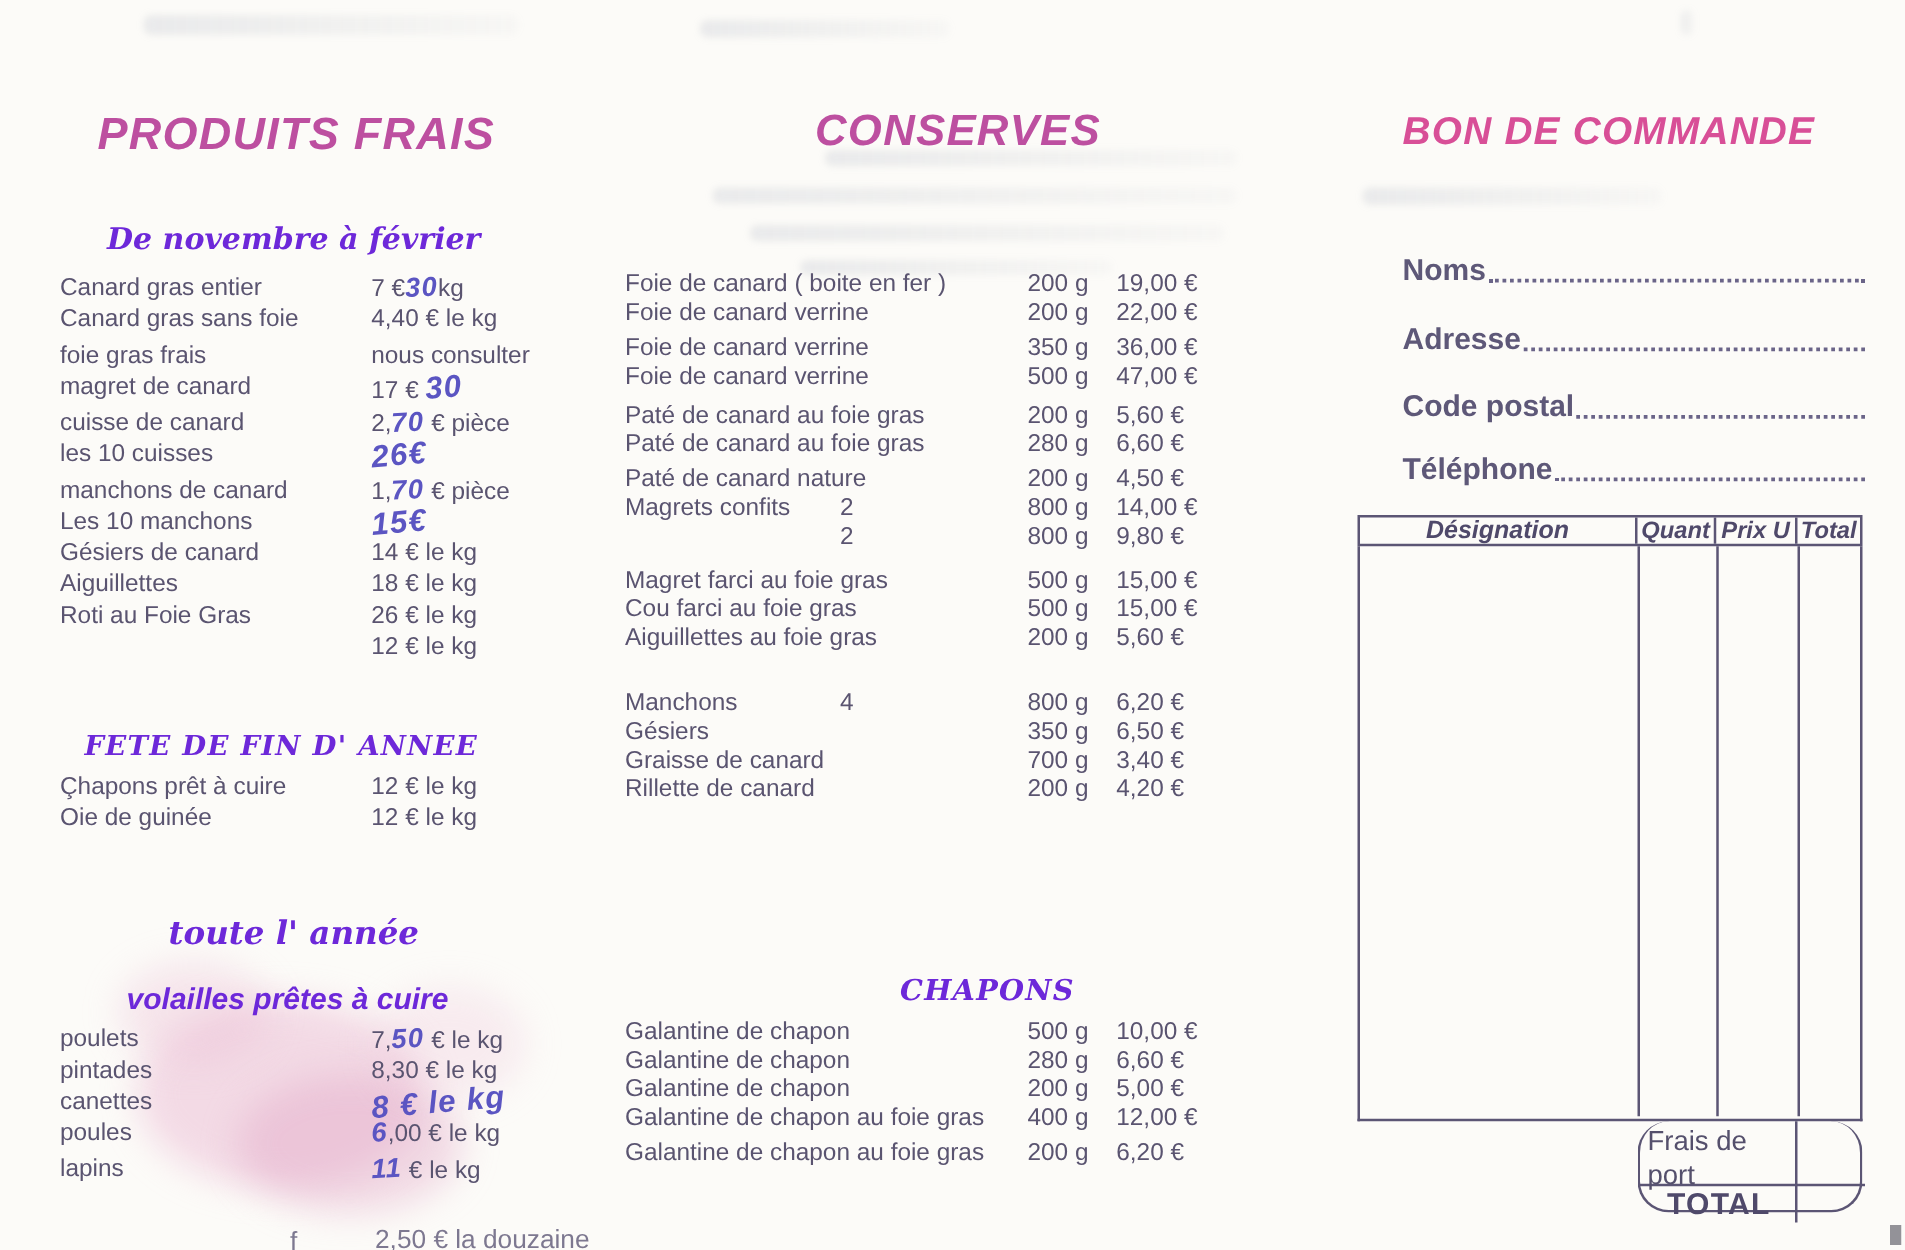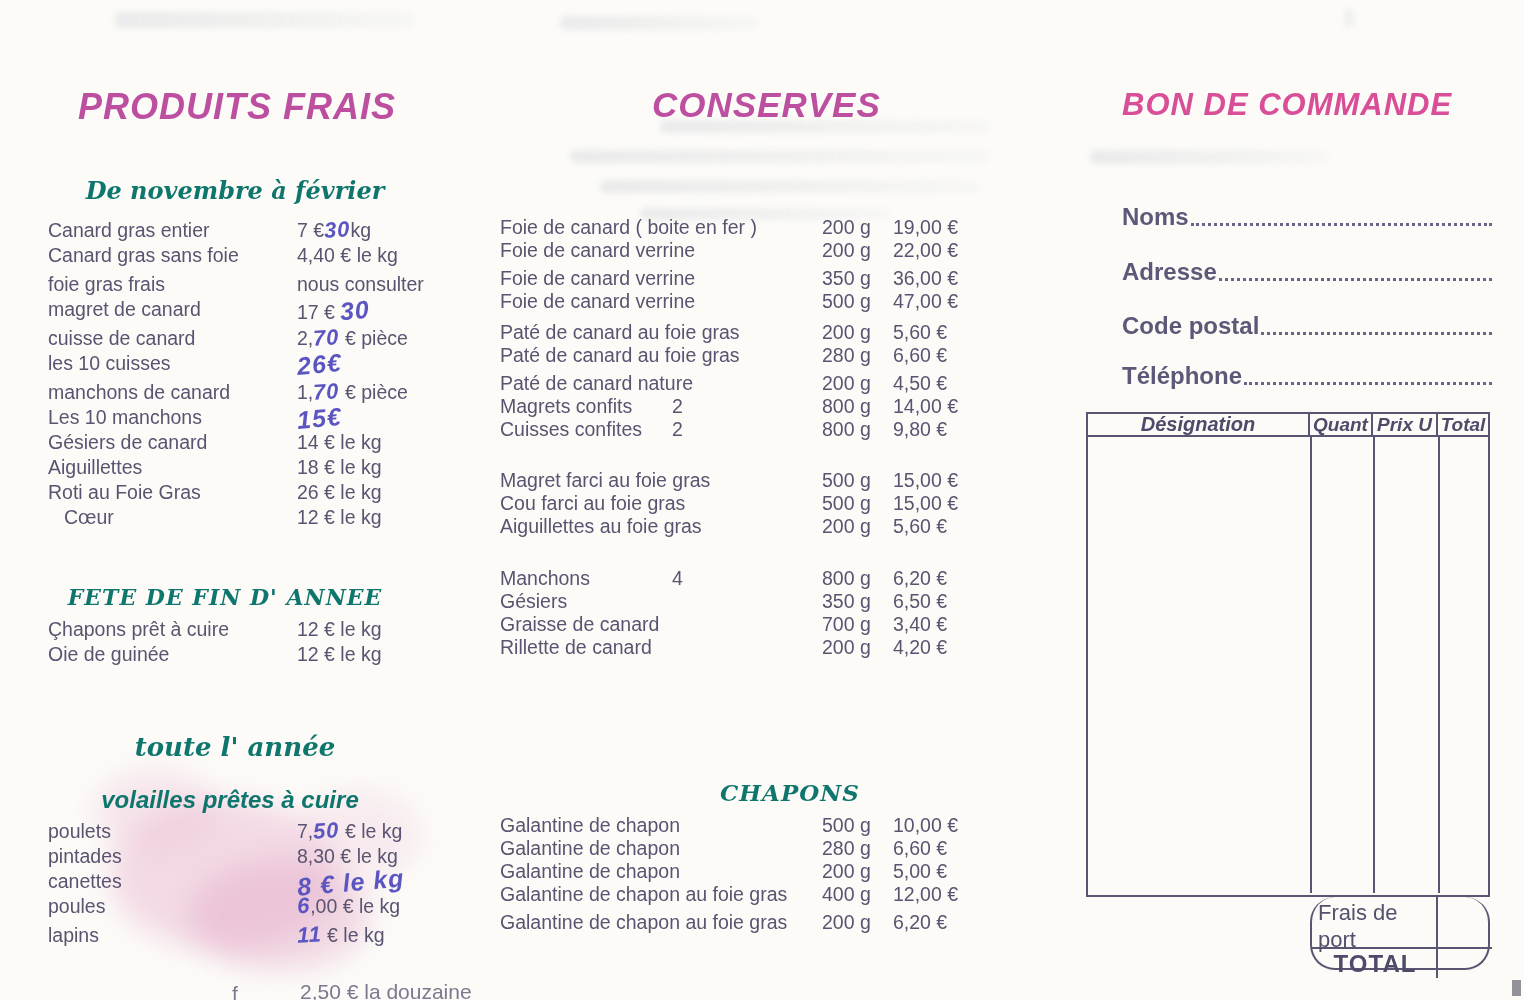--- a/index.html
+++ b/index.html
@@ -12,36 +12,36 @@
   
   .big-title{
     position:absolute;font-style:italic;font-weight:bold;
     letter-spacing:1px;white-space:nowrap;
   }
   .t-left{left:78px;top:62px;font-size:36px;color:#bd4fa0;}
   .t-mid{left:652px;top:62px;font-size:35px;color:#bd4fa0;}
   .t-right{left:1122px;top:66px;font-size:31px;color:#d84f97;}
   .serif-head{
     position:absolute;font-family:"DejaVu Serif", serif;
-    font-style:italic;font-weight:bold;color:#0f766e;text-align:center;
+    font-style:italic;font-weight:bold;color:#6d28d9;text-align:center;
     white-space:nowrap;
   }
   
   .plist{position:absolute;left:48px;width:430px;}
   .prow{position:relative;height:25px;font-size:19.5px;}
   .prow.g{margin-top:4px;}
   .pname{position:absolute;left:0;width:250px;text-align:left;}
   .pname.al{text-align:left;padding-left:16px;}
   .pprice{position:absolute;left:249px;width:180px;white-space:nowrap;}
   
   .clist{position:absolute;left:500px;width:470px;}
   .crow{position:relative;height:23px;font-size:19.5px;}
   .crow.g-sm{margin-top:5px;}
   .crow.g-md{margin-top:8px;}
-  .crow.g-lg{margin-top:28px;}
+  .crow.g-lg{margin-top:12px;}
   .crow.g-xl{margin-top:29px;}
   .cname{position:absolute;left:0;width:330px;white-space:nowrap;}
   .ccount{position:absolute;left:172px;width:40px;}
   .cweight{position:absolute;left:322px;width:64px;white-space:nowrap;}
   .cprice{position:absolute;left:393px;width:80px;white-space:nowrap;}
   
   .hw{
     color:#5b55c2;font-style:italic;font-weight:bold;
     display:inline-block;transform:rotate(-3deg);
     font-size:1.12em;letter-spacing:1px;line-height:1;
@@ -139,21 +139,20 @@
       </div>
       <div class="prow">
         <span class="pname">Aiguillettes</span>
         <span class="pprice"><span>18 € le kg</span></span>
       </div>
       <div class="prow">
         <span class="pname">Roti au Foie Gras</span>
         <span class="pprice"><span>26 € le kg</span></span>
       </div>
       <div class="prow">
-        <span class="pname al">Cœur</span>
         <span class="pprice"><span>12 € le kg</span></span>
       </div>
     </div>
 
   <h2 class="serif-head" style="left:60px;top:566px;width:330px;font-size:22px;letter-spacing:1px;">FETE DE FIN D' ANNEE</h2>
   <div class="plist" style="top:618px;">
       <div class="prow">
         <span class="pname">Çhapons prêt à cuire</span>
         <span class="pprice"><span>12 € le kg</span></span>
       </div>
@@ -235,21 +234,20 @@
         <span class="cweight">200 g</span>
         <span class="cprice">4,50 €</span>
       </div>
       <div class="crow">
         <span class="cname">Magrets confits</span>
         <span class="ccount">2</span>
         <span class="cweight">800 g</span>
         <span class="cprice">14,00 €</span>
       </div>
       <div class="crow">
-        <span class="cname">Cuisses confites</span>
         <span class="ccount">2</span>
         <span class="cweight">800 g</span>
         <span class="cprice">9,80 €</span>
       </div>
       <div class="crow g-lg">
         <span class="cname">Magret farci au foie gras</span>
         <span class="ccount"></span>
         <span class="cweight">500 g</span>
         <span class="cprice">15,00 €</span>
       </div>

